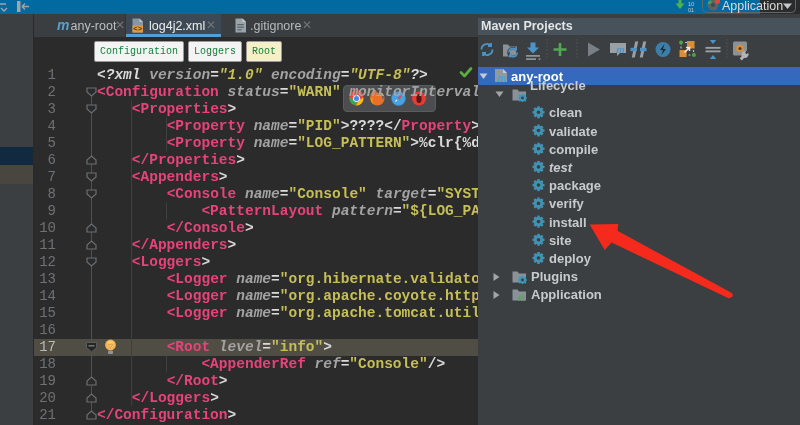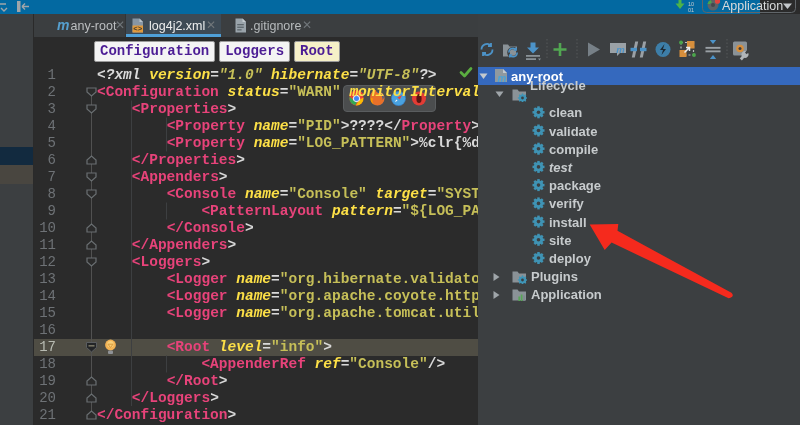--- a/index.html
+++ b/index.html
@@ -1,21 +1,21 @@
 <!DOCTYPE html>
 <html><head>
 <meta charset="utf-8">
 <style>
   html,body{margin:0;padding:0;}
   body{width:800px;height:425px;overflow:hidden;background:#2b2b2b;
        font-family:"Liberation Sans",sans-serif;position:relative;}
   .abs{position:absolute;}
   
   .t{color:#e7437a;}               
-  .a{color:#fde047;font-style:italic;} 
+  .a{color:#a3a3a3;font-style:italic;} 
   .v{color:#c6bf58;}               
   .w{color:#d9d9d9;}               
   .it{font-style:italic;}
   #code{left:63px;top:29.5px;margin:0;font-family:"Liberation Mono",monospace;
         font-size:14.5px;line-height:17px;font-weight:700;white-space:pre;z-index:6;}
   #nums{left:0;top:29.5px;width:22px;margin:0;text-align:right;
         font-family:"Liberation Mono",monospace;font-size:14px;line-height:17px;
         color:#6e7276;font-weight:400;white-space:pre;z-index:4;}
 </style>
 </head>
@@ -72,21 +72,21 @@
     <path d="M1.5 0.5 h7 l3.5 3.5 v10.5 h-10.5 z" fill="#9aa4ab"></path>
     <path d="M8.5 0.5 l3.5 3.5 h-3.5 z" fill="#c4cbd0"></path>
     <rect x="3.2" y="6" width="6.6" height="1.3" fill="#5d666c"></rect>
     <rect x="3.2" y="8.6" width="6.6" height="1.3" fill="#5d666c"></rect>
     <rect x="3.2" y="11.2" width="4.4" height="1.3" fill="#5d666c"></rect>
   </svg>
   <span class="abs" style="left:216px;top:4.5px;color:#b6babc;">.gitignore</span>
   <span class="abs" style="left:268px;top:3.5px;color:#70767a;font-size:12px;">✕</span>
 </div>
 
-<div class="abs" style="left:94px;top:40.5px;z-index:30;font-family:'Liberation Mono',monospace;font-size:14px;font-weight:700;color:#4c1d95;">
+<div class="abs" style="left:94px;top:40.5px;z-index:30;font-family:'Liberation Mono',monospace;font-size:10px;font-weight:400;color:#15803d;">
   <span style="display:inline-block;background:#f4f4f4;border:1px solid #9a9a9a;border-radius:2px;height:19px;line-height:19.5px;padding:0 5px;">Configuration</span><span style="display:inline-block;margin-left:4px;background:#f4f4f4;border:1px solid #9a9a9a;border-radius:2px;height:19px;line-height:19.5px;padding:0 5px;">Loggers</span><span style="display:inline-block;margin-left:4px;background:#f6f0c8;border:1px solid #9a9a9a;border-radius:2px;height:19px;line-height:19.5px;padding:0 5px;">Root</span>
 </div>
 
 <div class="abs" style="left:343px;top:85px;width:91px;height:25px;background:rgba(84,87,89,0.78);border:1px solid #5a5d5f;border-radius:4px;z-index:5;"></div>
 <svg class="abs" style="left:348px;top:90px;z-index:5;" width="80" height="17" viewBox="0 0 80 17">
 
   <g transform="translate(8.5,8.5)">
     <circle r="7" fill="#e94436"></circle>
     <path d="M-7 -1.5 a7 7 0 0 1 13.2 -2.8 l-6.2 0 z" fill="#e94436"></path>
     <path d="M-6.8 -1.8 a7 7 0 0 0 5.6 8.6 l3-5.5 -5.4-0.4 z" fill="#34a853"></path>
@@ -169,21 +169,21 @@
 12
 13
 14
 15
 16
 <span style="color:#b8bbb2;">17</span>
 18
 19
 20
 21</pre>
-  <pre id="code" class="abs"><span class="w it">&lt;?xml </span><span class="a">version</span><span class="w it">=</span><span class="v it">"1.0"</span><span class="w it"> </span><span class="a">hibernate</span><span class="w it">=</span><span class="v it">"UTF-8"</span><span class="w it">?&gt;</span>
+  <pre id="code" class="abs"><span class="w it">&lt;?xml </span><span class="a">version</span><span class="w it">=</span><span class="v it">"1.0"</span><span class="w it"> </span><span class="a">encoding</span><span class="w it">=</span><span class="v it">"UTF-8"</span><span class="w it">?&gt;</span>
 <span class="t">&lt;Configuration</span> <span class="a">status</span><span class="w">=</span><span class="v">"WARN"</span> <span class="a">monitorInterval</span>
     <span class="t">&lt;Properties</span><span class="w">&gt;</span>
         <span class="t">&lt;Property</span> <span class="a">name</span><span class="w">=</span><span class="v">"PID"</span><span class="w">&gt;????&lt;/</span><span class="t">Property</span><span class="w">&gt;</span>
         <span class="t">&lt;Property</span> <span class="a">name</span><span class="w">=</span><span class="v">"LOG_PATTERN"</span><span class="w">&gt;%clr{%d{yyyy-MM}</span>
     <span class="t">&lt;/Properties</span><span class="w">&gt;</span>
     <span class="t">&lt;Appenders</span><span class="w">&gt;</span>
         <span class="t">&lt;Console</span> <span class="a">name</span><span class="w">=</span><span class="v">"Console"</span> <span class="a">target</span><span class="w">=</span><span class="v">"SYSTEM_OUT"</span>
             <span class="t">&lt;PatternLayout</span> <span class="a">pattern</span><span class="w">=</span><span class="v">"${LOG_PATTERN}"</span>
         <span class="t">&lt;/Console</span><span class="w">&gt;</span>
     <span class="t">&lt;/Appenders</span><span class="w">&gt;</span>
@@ -193,20 +193,23 @@
         <span class="t">&lt;Logger</span> <span class="a">name</span><span class="w">=</span><span class="v">"org.apache.tomcat.util.net"</span>
 
         <span class="t">&lt;Root</span> <span class="a">level</span><span class="w">=</span><span class="v">"info"</span><span class="w">&gt;</span>
             <span class="t">&lt;AppenderRef</span> <span class="a">ref</span><span class="w">=</span><span class="v">"Console"</span><span class="w">/&gt;</span>
         <span class="t">&lt;/Root</span><span class="w">&gt;</span>
     <span class="t">&lt;/Loggers</span><span class="w">&gt;</span>
 <span class="t">&lt;/Configuration</span><span class="w">&gt;</span></pre>
 </div>
 
 <div class="abs" id="maven" style="left:478px;top:14px;width:322px;height:411px;background:#3c3f41;z-index:10;">
+  <div class="abs" style="left:0;top:4px;width:322px;height:17px;background:#47525a;">
+    <span class="abs" style="left:3px;top:1px;color:#e3e5e6;font-size:12.5px;font-weight:700;">Maven Projects</span>
+  </div>
 
   <svg class="abs" style="left:0;top:21px;" width="322" height="28" viewBox="0 0 322 28">
 
     <g transform="translate(9,14.5)">
         <g transform="translate(0,0)">
       <path d="M-5.5 0 a5.5 5.5 0 0 1 9.5 -3.8 M4 -6.5 v3 h-3" fill="none" stroke="#4c93c8" stroke-width="1.8"></path>
       <path d="M5.5 0 a5.5 5.5 0 0 1 -9.5 3.8 M-4 6.5 v-3 h3" fill="none" stroke="#4c93c8" stroke-width="1.8"></path>
     </g>
       </g>
 

